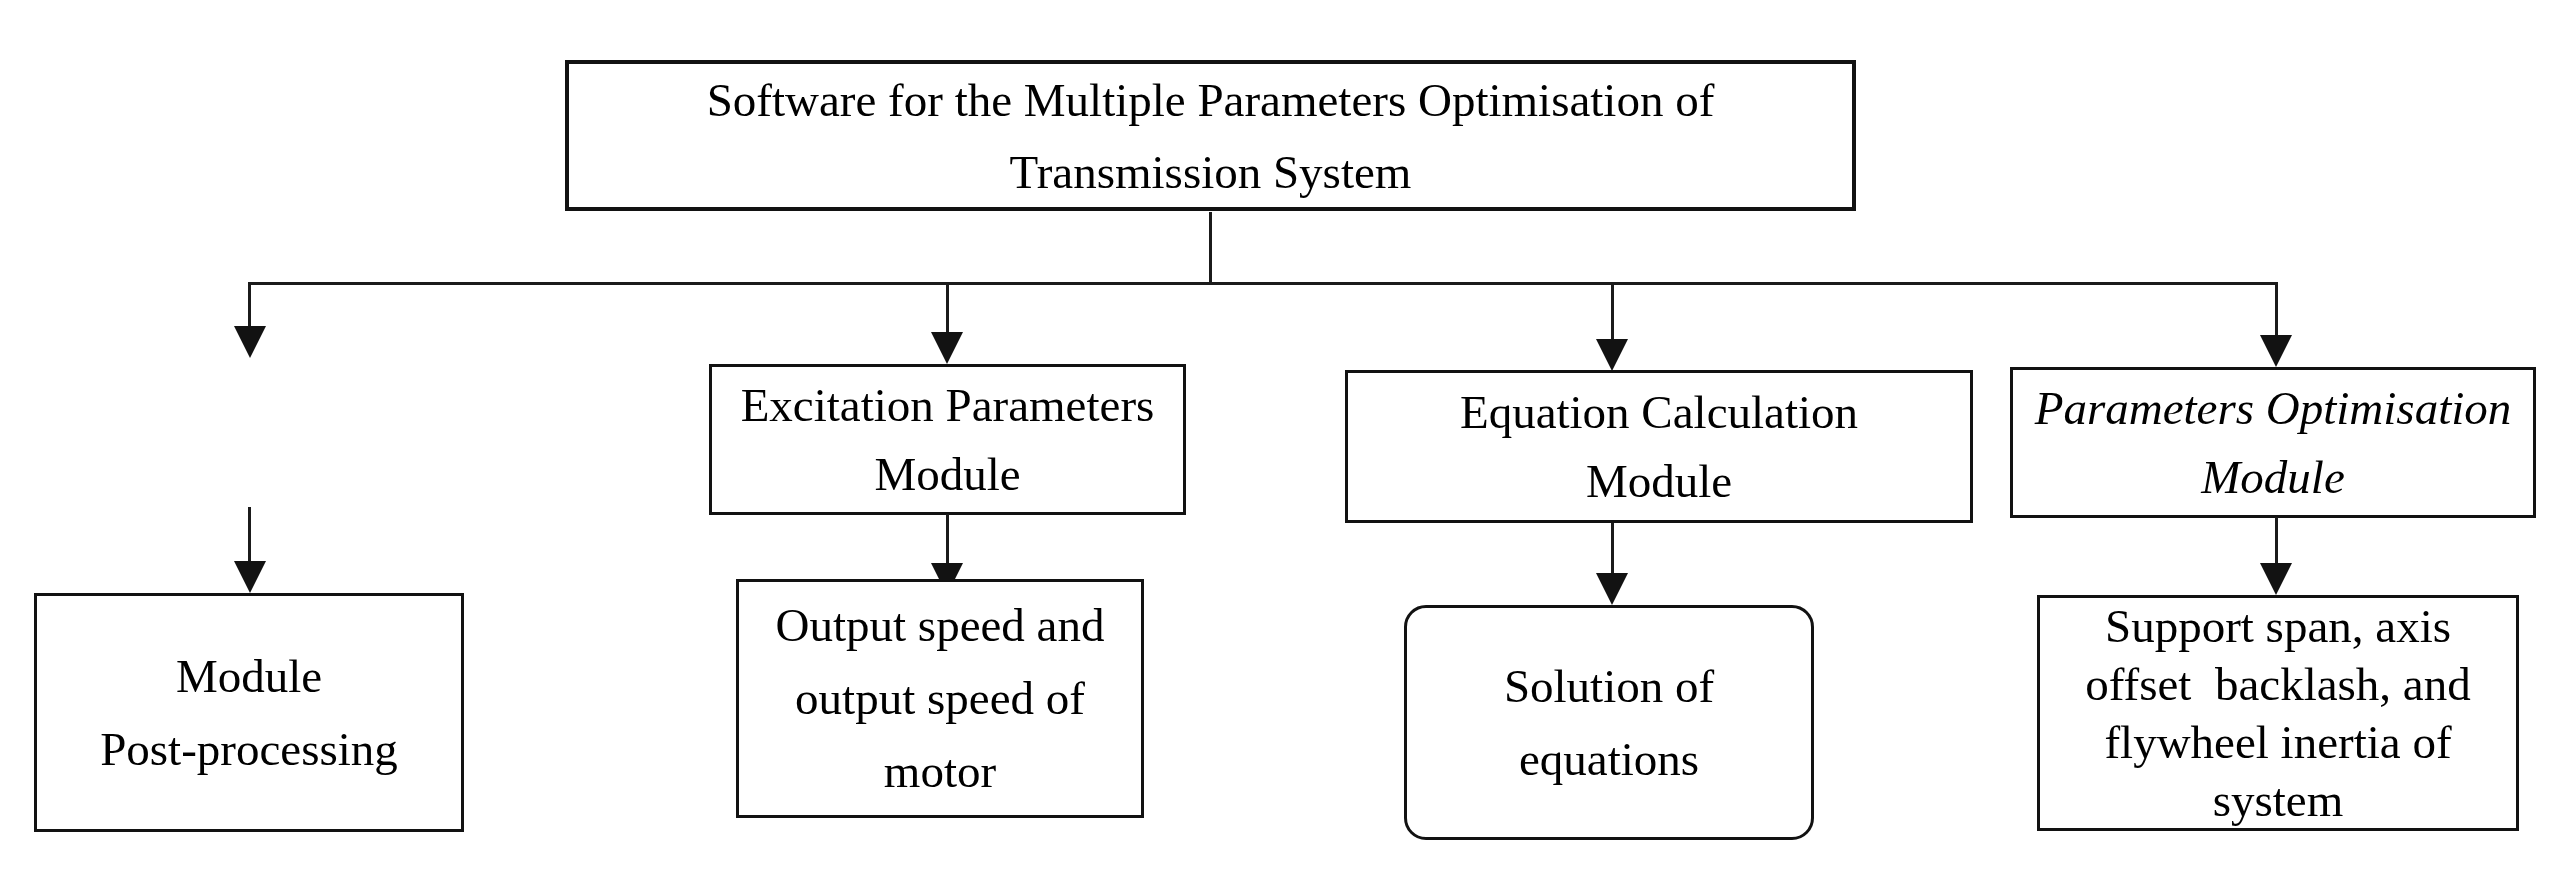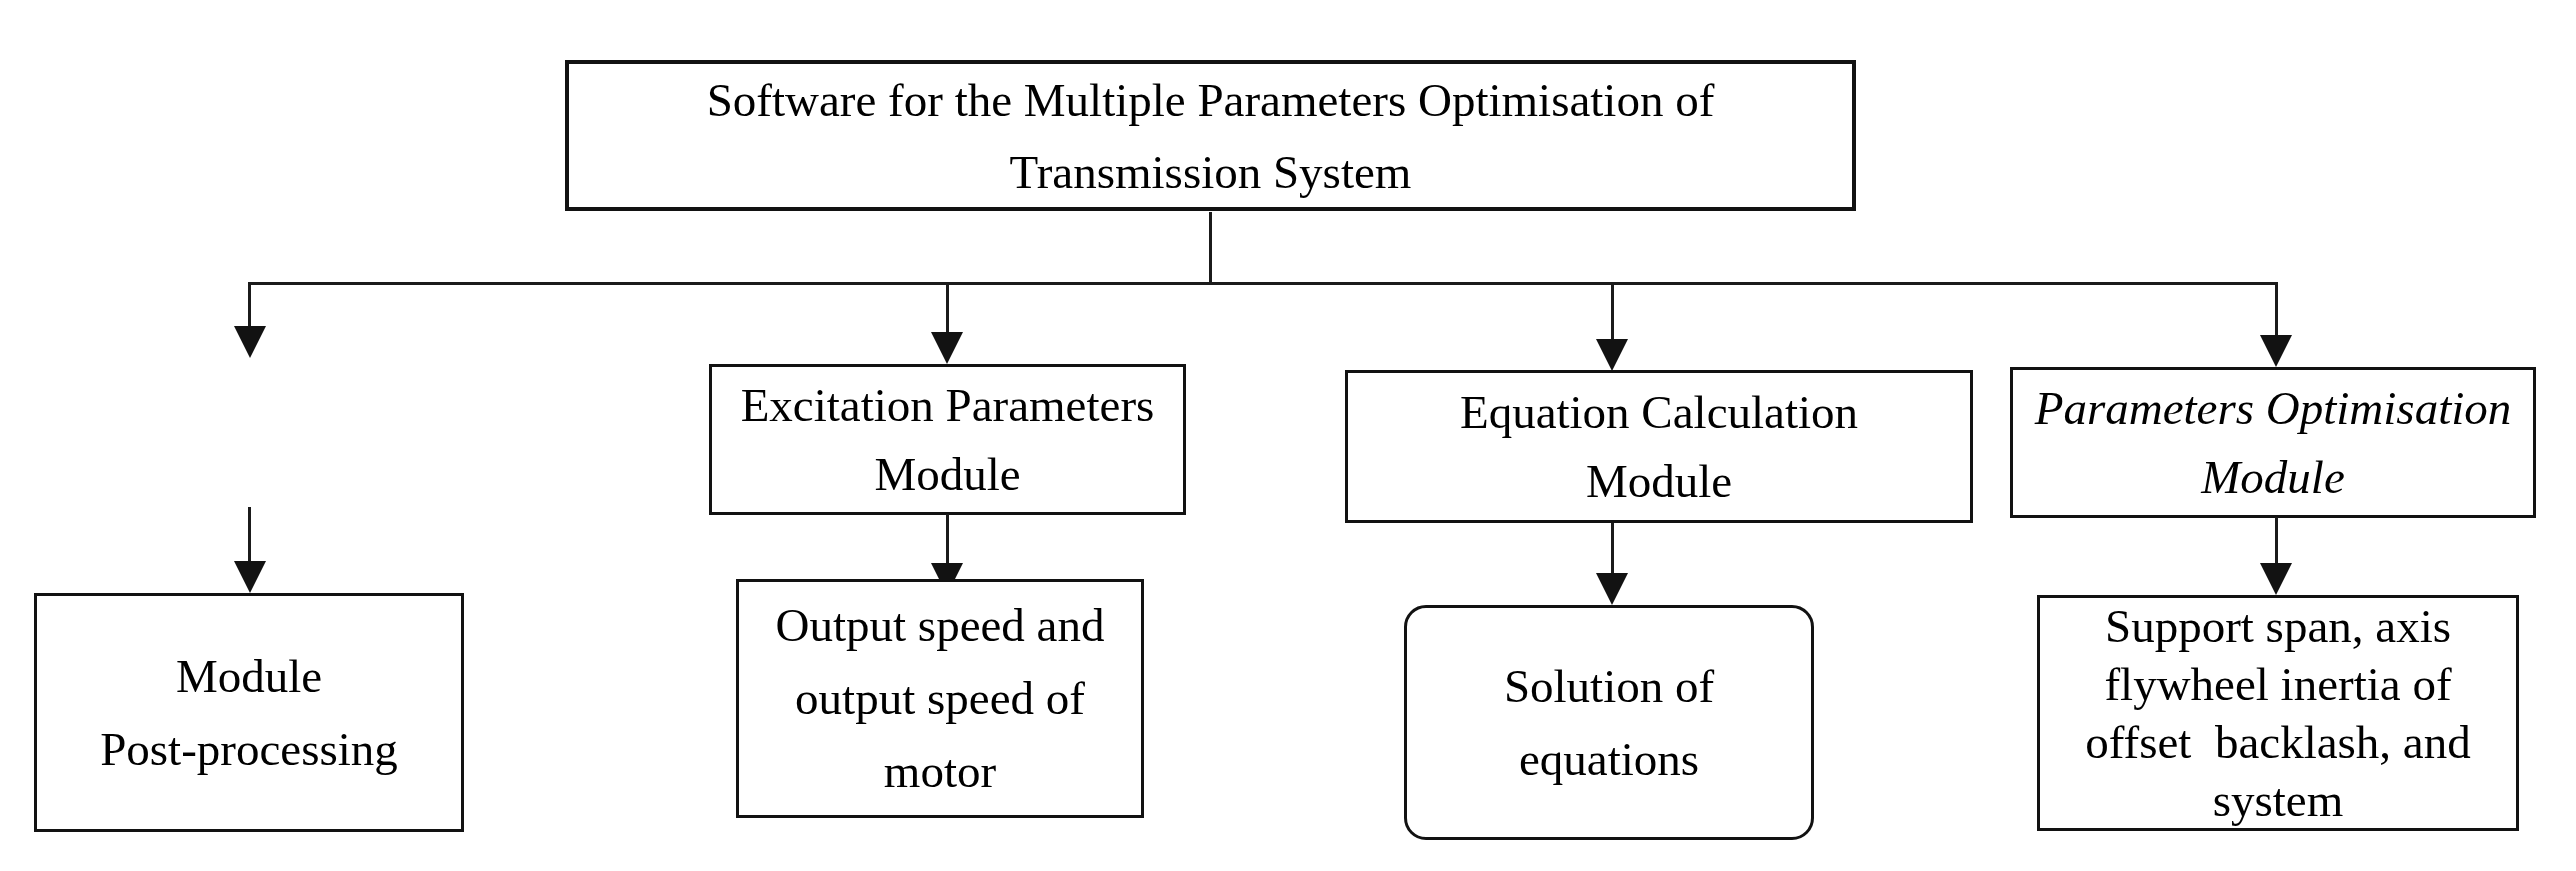--- a/index.html
+++ b/index.html
@@ -145,19 +145,19 @@
     <div class="line">Output speed and</div>
     <div class="line">output speed of</div>
     <div class="line">motor</div>
   </div>
   <div class="box sub-box sub-3">
     <div class="line">Solution of</div>
     <div class="line">equations</div>
   </div>
   <div class="box sub-box sub-4 tight">
     <div class="line">Support span, axis</div>
+    <div class="line">offset  backlash, and</div>
     <div class="line">flywheel inertia of</div>
-    <div class="line">offset  backlash, and</div>
     <div class="line">system</div>
   </div>
 
 </div>
 
 
 </body></html>

